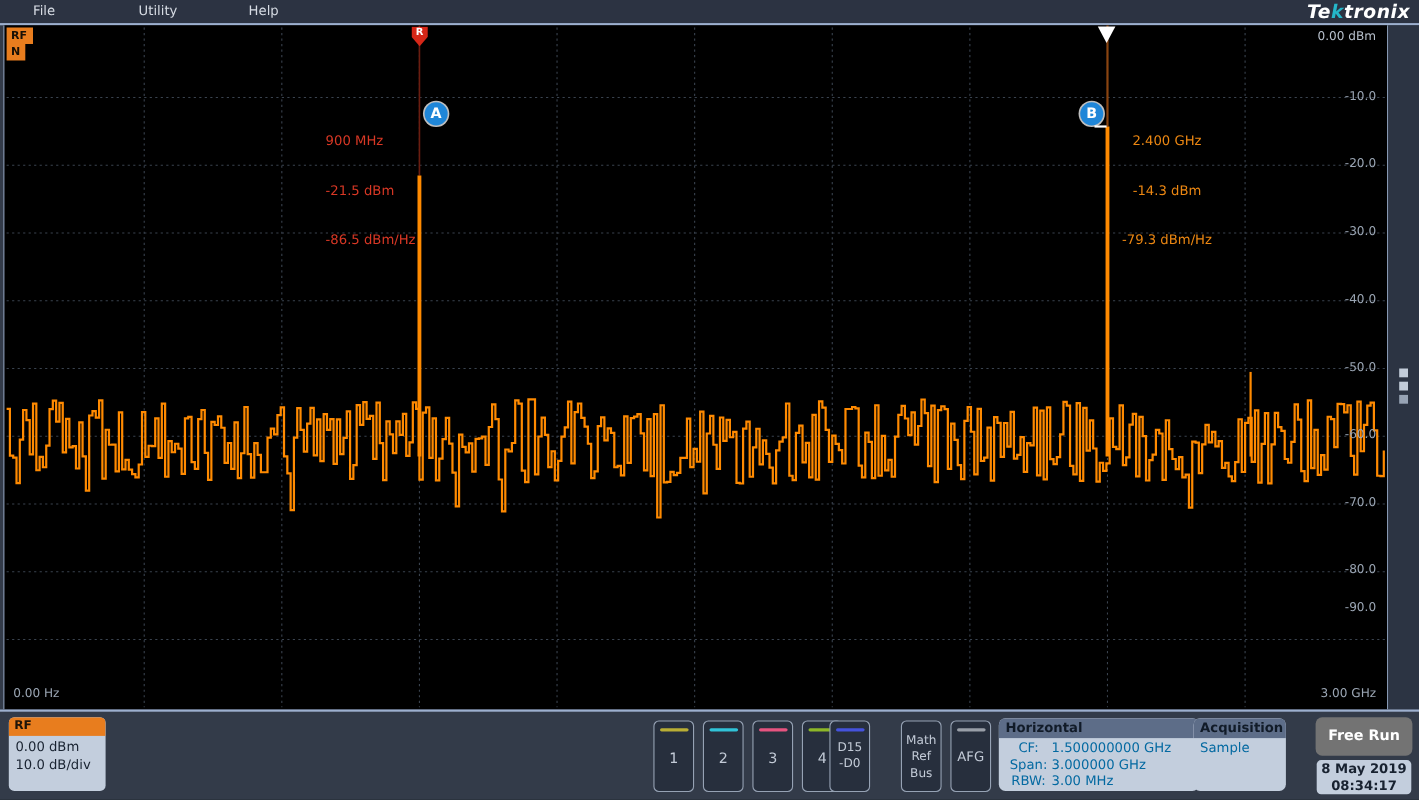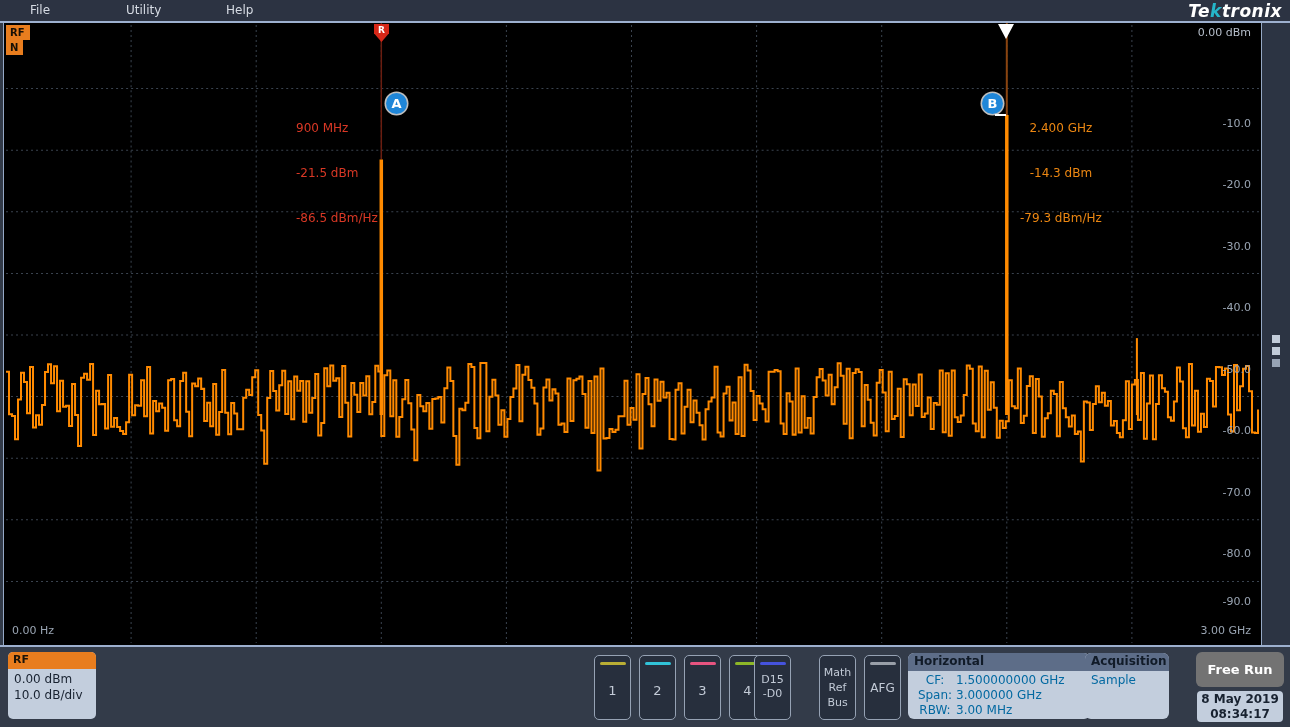--- a/index.html
+++ b/index.html
@@ -12,21 +12,21 @@
   .menu-item{position:absolute;top:3px;font-size:12px;color:#d6dbe3;cursor:default;}
   #brand{position:absolute;right:8px;top:1px;font-size:17px;font-weight:bold;color:#ffffff;
          letter-spacing:0.5px;font-style:italic;}
   #brand .accent{font-style:italic;}
 
   
   #plot{position:absolute;left:3px;top:23px;width:1259px;height:622px;background:#000;
         border-left:1px solid #96a9c6;border-right:1px solid #96a9c6;box-sizing:border-box;}
   #spectrum-svg{position:absolute;left:0;top:0;width:100%;height:100%;}
 
-  .ytick{position:absolute;right:10px;height:13px;font-size:11px;color:#9aa5b3;text-align:right;margin-top:36px;}
+  .ytick{position:absolute;right:10px;height:13px;font-size:11px;color:#9aa5b3;text-align:right;}
   #toplabel{position:absolute;right:10px;top:3px;font-size:11px;color:#b6bfcb;}
   .xlabel{position:absolute;top:601px;font-size:11px;color:#9aa5b3;}
 
   
   #src-badge{position:absolute;left:2px;top:2px;}
   .src-tab{color:#181006;font-weight:bold;font-size:10px;line-height:15px;padding:0 4px;display:block;}
   #src-tab-top{width:16px;}
   #src-tab-bot{width:9px;}
 
   
@@ -131,21 +131,21 @@
 
     <div id="toplabel">0.00 dBm</div>
     <div class="ytick" style="top:58px">-10.0</div>
     <div class="ytick" style="top:119px">-20.0</div>
     <div class="ytick" style="top:181px">-30.0</div>
     <div class="ytick" style="top:242px">-40.0</div>
     <div class="ytick" style="top:304px">-50.0</div>
     <div class="ytick" style="top:365px">-60.0</div>
     <div class="ytick" style="top:427px">-70.0</div>
     <div class="ytick" style="top:488px">-80.0</div>
-    <div class="ytick" style="top:536px">-90.0</div>
+    <div class="ytick" style="top:522px">-90.0</div>
 
     <div class="xlabel" style="left:8px">0.00 Hz</div>
     <div class="xlabel" style="right:10px">3.00 GHz</div>
 
     <div id="flag-r">R</div>
     <div id="tri-b"></div>
 
     <div id="bubble-a" class="bubble" style="background-color: rgb(31, 134, 216);">A</div>
     <div id="bubble-b" class="bubble" style="background-color: rgb(31, 134, 216);">B</div>
     <div id="tick-b"></div>

